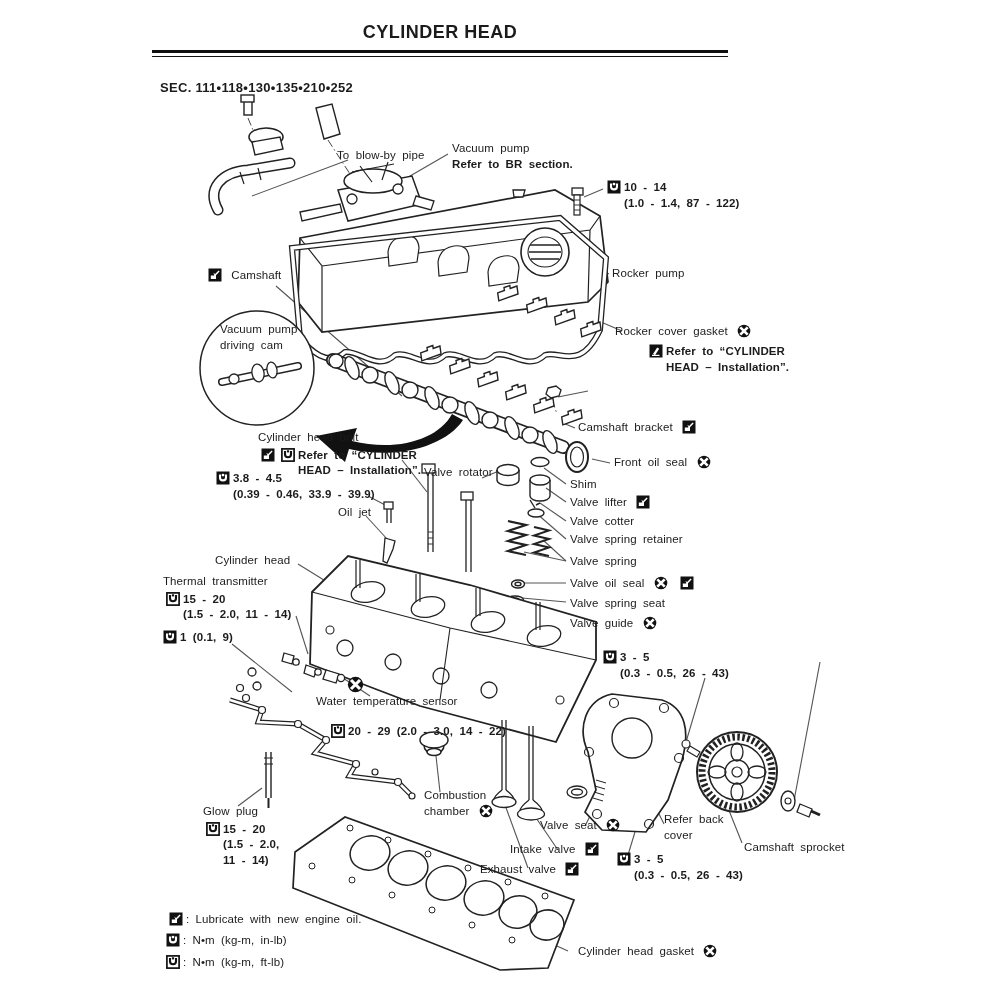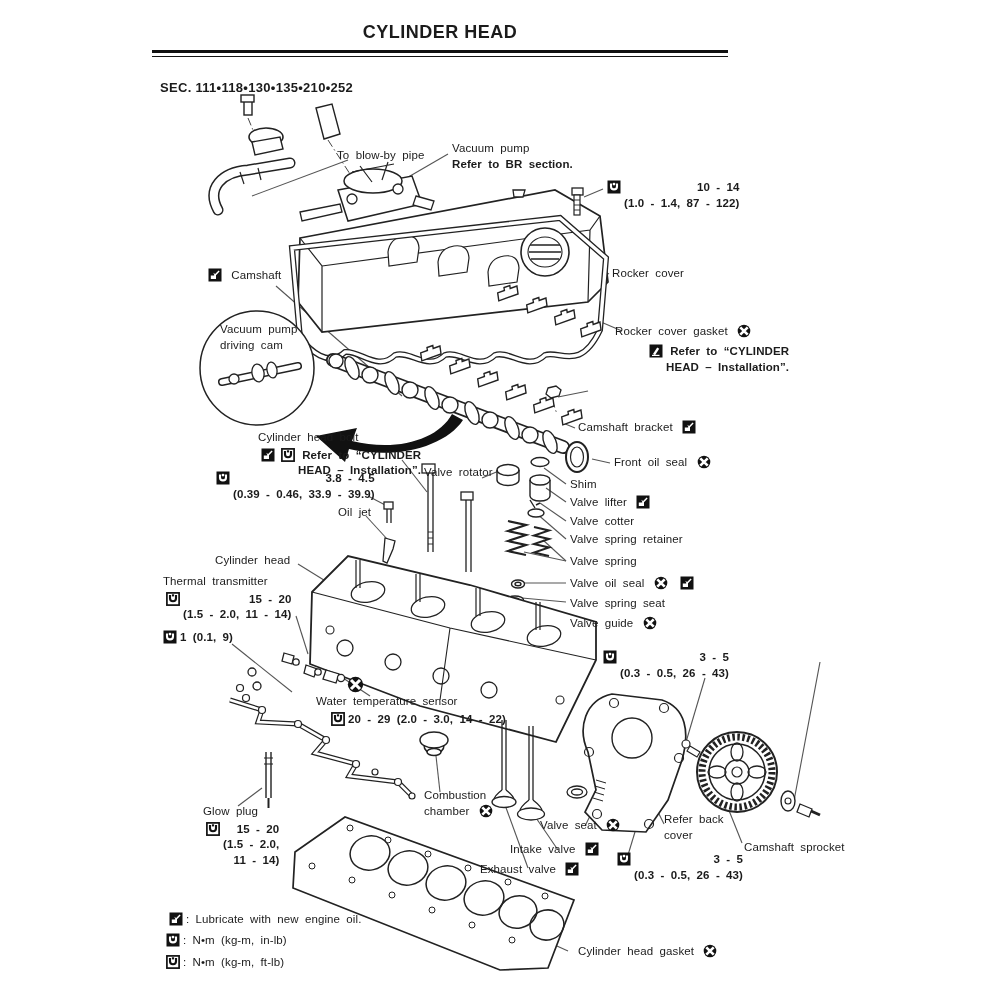--- a/index.html
+++ b/index.html
@@ -6,21 +6,21 @@
   #page{position:relative;width:880px;height:997px;background:#fff;overflow:hidden;
         font-family:"Liberation Sans",sans-serif;color:#1b1b1b;}
   .title{position:absolute;left:0;top:22px;width:100%;text-align:center;
          font-size:18px;font-weight:700;letter-spacing:.5px;}
   .rule1{position:absolute;left:152px;right:152px;top:50px;border-top:3px solid #111;}
   .rule2{position:absolute;left:152px;right:152px;top:56px;border-top:1.5px solid #111;}
   .sec{position:absolute;left:160px;top:80px;font-size:13px;font-weight:700;letter-spacing:.3px;}
   .lbl{position:absolute;font-size:11.5px;white-space:nowrap;word-spacing:3px;
        letter-spacing:.1px;line-height:1.35;}
   .b{font-weight:700;}
-  .row{display:flex;align-items:flex-start;text-align:right;}
+  .row{display:flex;align-items:flex-start;}
   .col{display:flex;flex-direction:column;}
   .ic{display:inline-block;width:14px;height:14px;vertical-align:-3px;margin:0 3px;flex:0 0 14px;}
   .ic svg{width:100%;height:100%;display:block;}
   .ic.solo{position:absolute;}
   svg.art{position:absolute;left:0;top:0;}
 </style>
 </head>
 <body>
 
 <div id="page">
@@ -352,21 +352,21 @@
           <circle cx="7" cy="4.1" r="1.4" fill="#fff"></circle>
         </svg>
       </span>
     <div class="col b">
       <span>10 - 14</span>
       <span>(1.0 - 1.4, 87 - 122)</span>
     </div>
   </div>
 
   <div class="lbl" style="left:612px;top:266px">
-    <span>Rocker cover</span>
+    <span>Rocker pump</span>
   </div>
 
   <div class="lbl" style="left:205px;top:268px">
     <span class="ic"><svg viewBox="0 0 14 14">
           <rect x="0.5" y="0.5" width="13" height="13" fill="#111"></rect>
           <path d="M2.8 11 V7.6 h3.4 V6.4 l-1 -1.7 1.9 1.3 L10.6 2.6 l1 1 L8 7.2 v3.8 Z" fill="#fff"></path>
         </svg></span>
     <span>Camshaft</span>
   </div>
 
@@ -541,21 +541,21 @@
 
   <span class="ic solo" style="left:344px;top:676px;width:17px;height:17px">
       <svg viewBox="0 0 14 14">
         <circle cx="7" cy="7" r="6.3" fill="#111"></circle>
         <path d="M3.3 3.3 L10.7 10.7 M10.7 3.3 L3.3 10.7" stroke="#fff" stroke-width="2.6"></path>
       </svg>
     </span>
 
   <div class="lbl" style="left:316px;top:694px">
     <div>Water temperature sensor</div>
-    <div class="row" style="margin-top:2px;margin-left:12px">
+    <div class="row" style="margin-top:14px;margin-left:12px">
       <span class="ic">
           <svg viewBox="0 0 14 14">
             <rect x="0.9" y="0.9" width="12.2" height="12.2" fill="#fff" stroke="#111" stroke-width="1.7"></rect>
             <path d="M4 3.1 v3.1 a3 3 0 0 0 6 0 V3.1" fill="none" stroke="#111" stroke-width="2.1"></path>
             <rect x="5.9" y="2.3" width="2.2" height="2.1" fill="#111"></rect>
           </svg>
         </span>
       <span class="b">20 - 29 (2.0 - 3.0, 14 - 22)</span>
     </div>
   </div>

